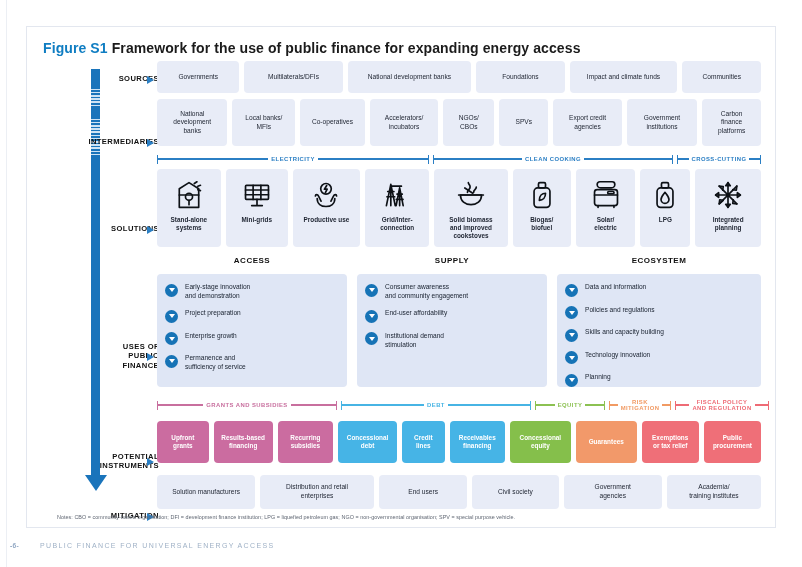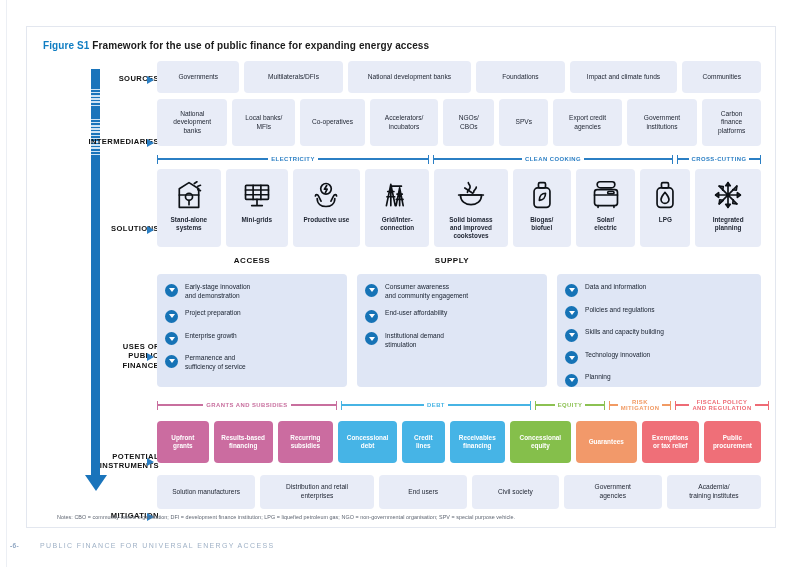--- a/index.html
+++ b/index.html
@@ -6,21 +6,21 @@
   body{
     width:802px;height:567px;background:#ffffff;
     font-family:"Liberation Sans",sans-serif;
     overflow:hidden;position:relative;
   }
   .page{position:absolute;inset:0;background:#fff;}
   .figure-card{
     position:absolute;left:26px;top:26px;width:750px;height:502px;
     background:#ffffff;border:1px solid #e3e7ef;box-sizing:border-box;
   }
-  .fig-title{position:absolute;left:16px;top:13px;font-size:10px;font-weight:bold;color:#1b1b1b;letter-spacing:.1px;}
+  .fig-title{position:absolute;left:16px;top:13px;font-size:14px;font-weight:bold;color:#1b1b1b;letter-spacing:.1px;}
   .fig-title .fs1{color:#0f7dc2;}
 
   
   .rail-label{
     position:absolute;width:96px;text-align:right;right:0;
     font-size:7.6px;font-weight:bold;color:#111;letter-spacing:.4px;line-height:1.22;
   }
   .rail{position:absolute;left:14px;top:20px;width:118px;height:470px;}
   .tri{
     position:absolute;width:0;height:0;border-left:7px solid #2b7fc4;
@@ -271,20 +271,21 @@
               <path d="M16 2l-2.6 3.4h5.2zM16 30l-2.6-3.4h5.2zM2 16l3.4-2.6v5.2zM30 16l-3.4-2.6v5.2z"></path>
               <path d="M6 6l4.6.6-.6 4M26 26l-4.6-.6.6-4M26 6l-.6 4.6-4-.6M6 26l.6-4.6 4 .6z"></path>
             </svg>
           </div>
           <div class="cap">Integrated<br>planning</div>
         </div>
       </div>
 
     <div class="col-head" style="left:130px;top:229px;width:190px;">ACCESS</div>
     <div class="col-head" style="left:330px;top:229px;width:190px;">SUPPLY</div>
+    <div class="col-head" style="left:530px;top:229px;width:204px;">ECOSYSTEM</div>
 
     <div class="usebox" id="use-col-0" style="left:130px;top:247px;width:190px;height:113px;">
         <div class="uitem">
           <span class="chev">
             <i></i>
           </span>
           <span class="utext">Early-stage innovation<br>and demonstration</span>
         </div>
         <div class="uitem">
           <span class="chev">

